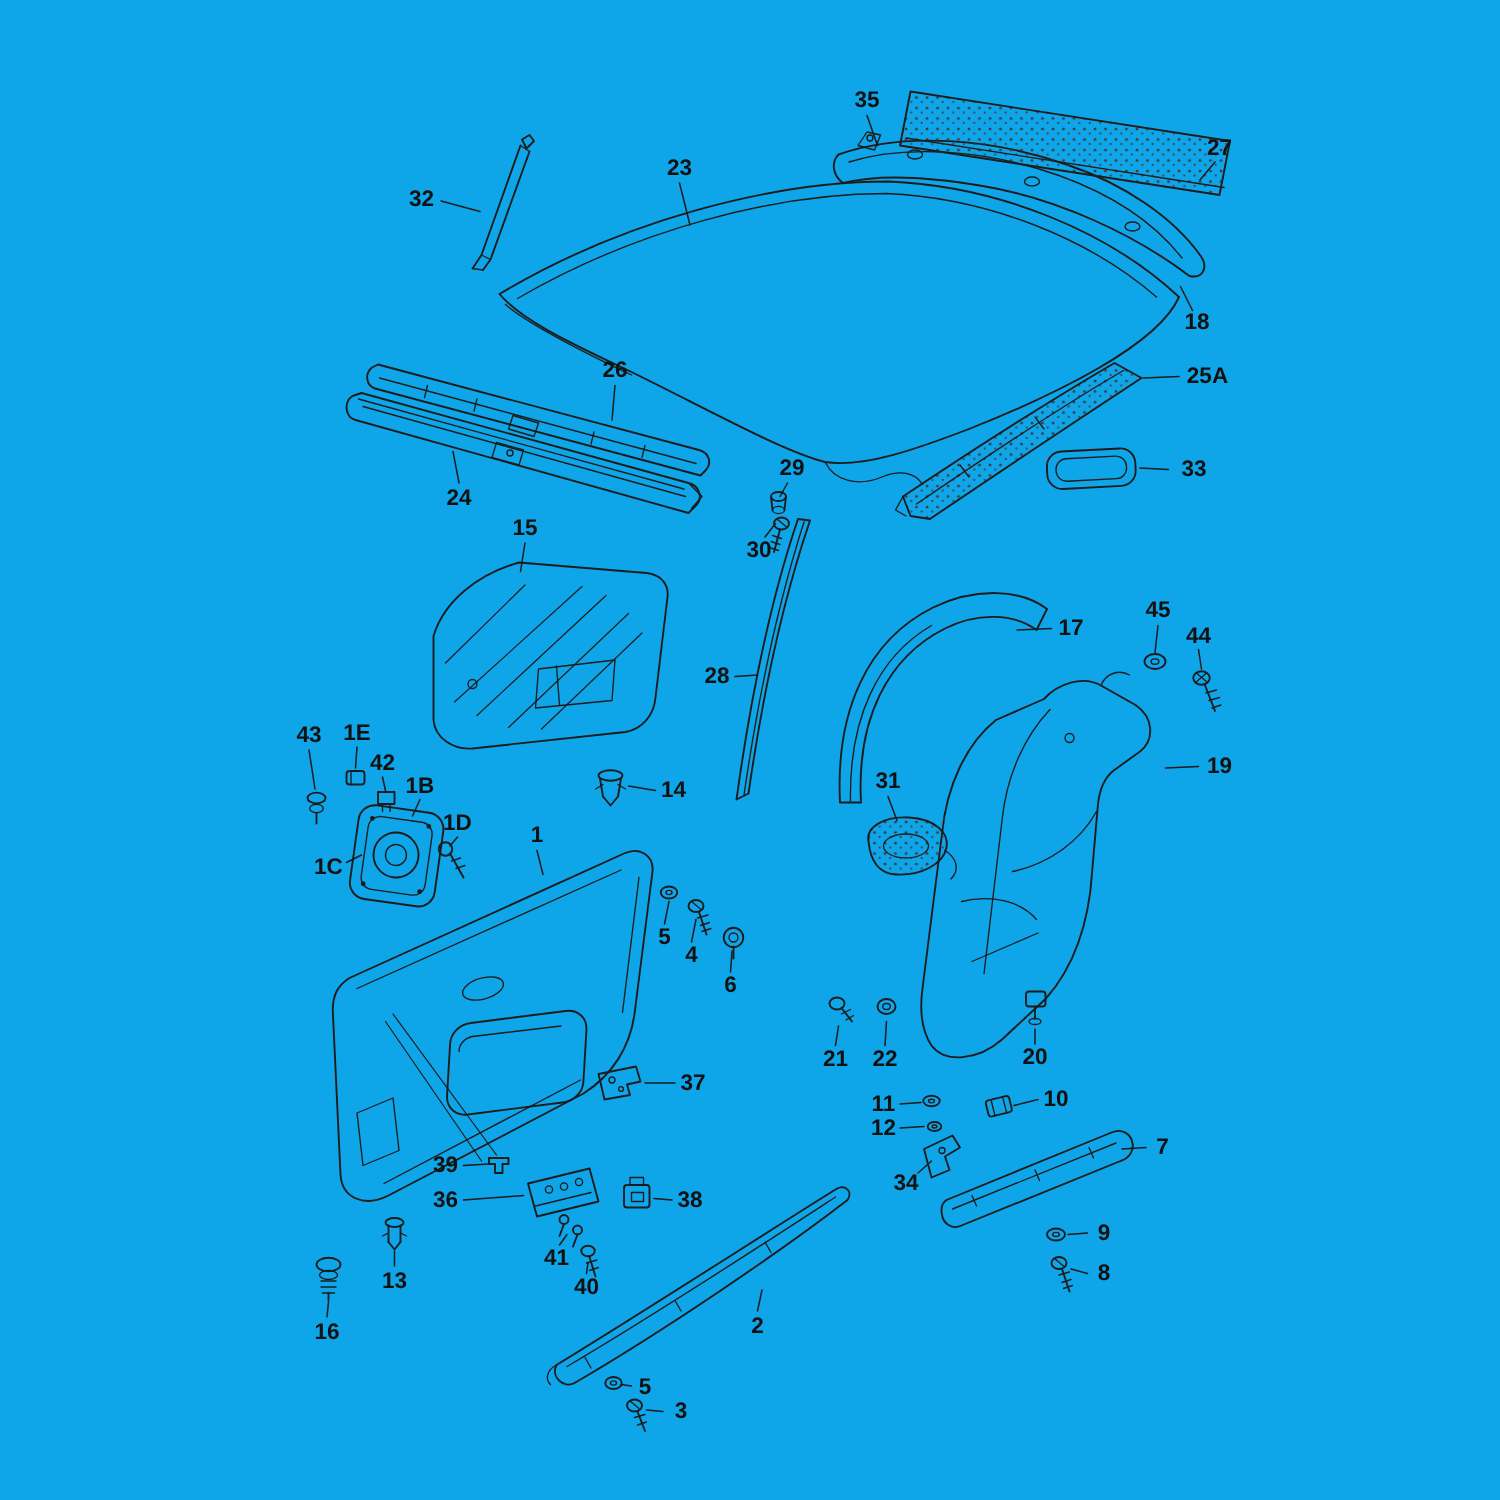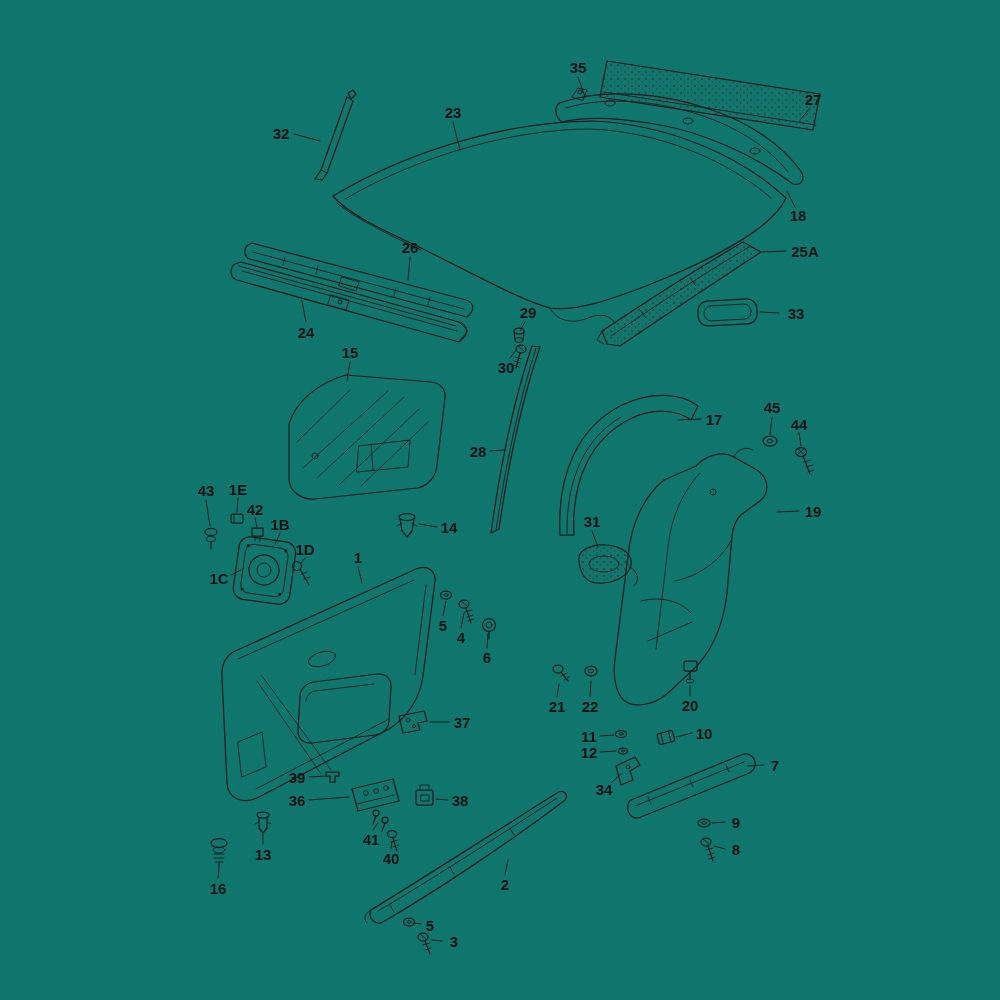--- a/index.html
+++ b/index.html
@@ -1,16 +1,16 @@
 <!DOCTYPE html>
 <html><head>
 <meta charset="utf-8">
 <style>
   html,body{margin:0;padding:0;background:#ffffff;}
-  .stage{position:relative;width:1000px;height:1000px;background:#0f766e;overflow:hidden;
+  .stage{position:relative;width:1000px;height:1000px;background:#0ea5e9;overflow:hidden;
          font-family:"Liberation Sans",sans-serif;text-align:center;}
   svg{display:block;}
   .thin{stroke-width:0.9px;}
   .hatch{stroke-width:0.8px;}
   .dot{fill:#1c1c1c;stroke:none;}
   .leader{stroke:#1c1c1c;stroke-width:1px;fill:none;}
   .callout-label{fill:#111111;stroke:none;font-family:"Liberation Sans",sans-serif;
                  font-size:15px;font-weight:700;text-anchor:middle;dominant-baseline:central;}
 </style>
 </head>

